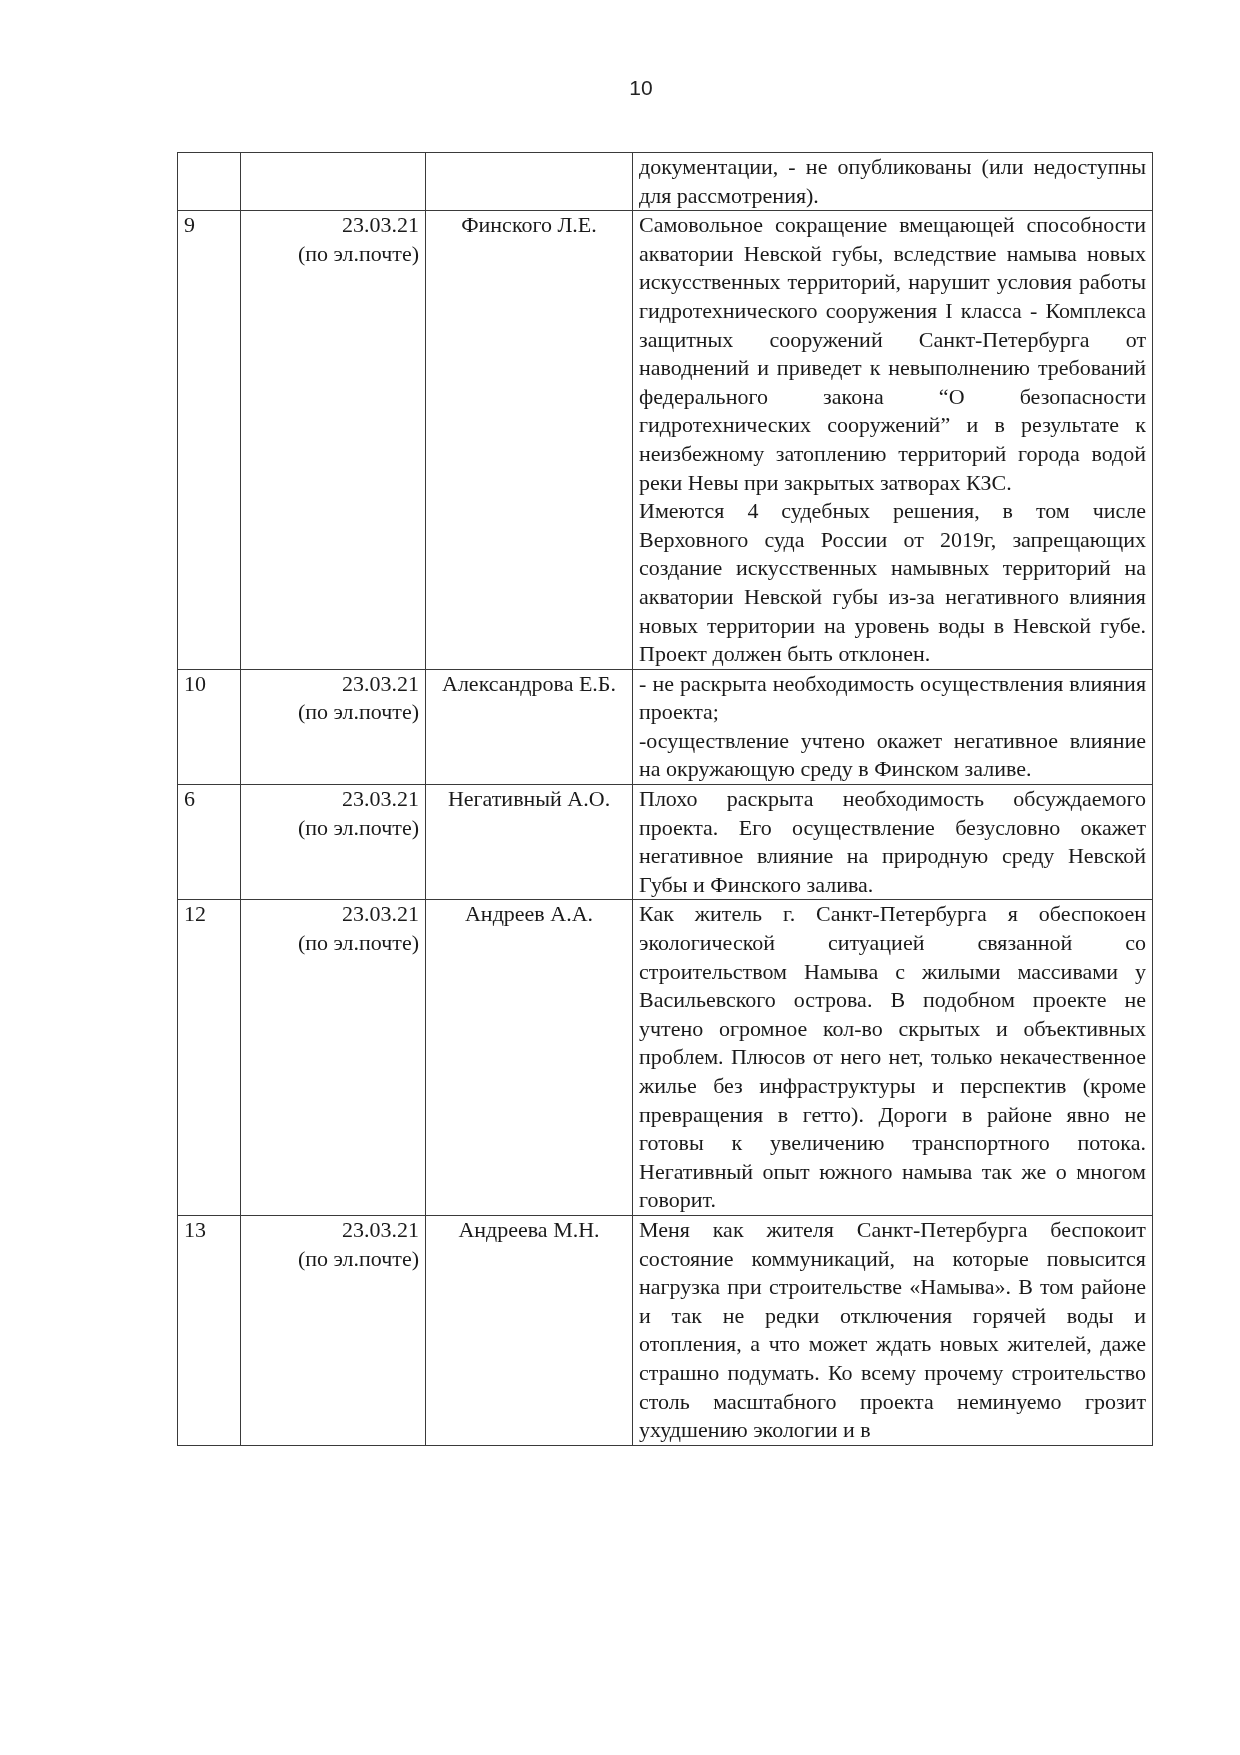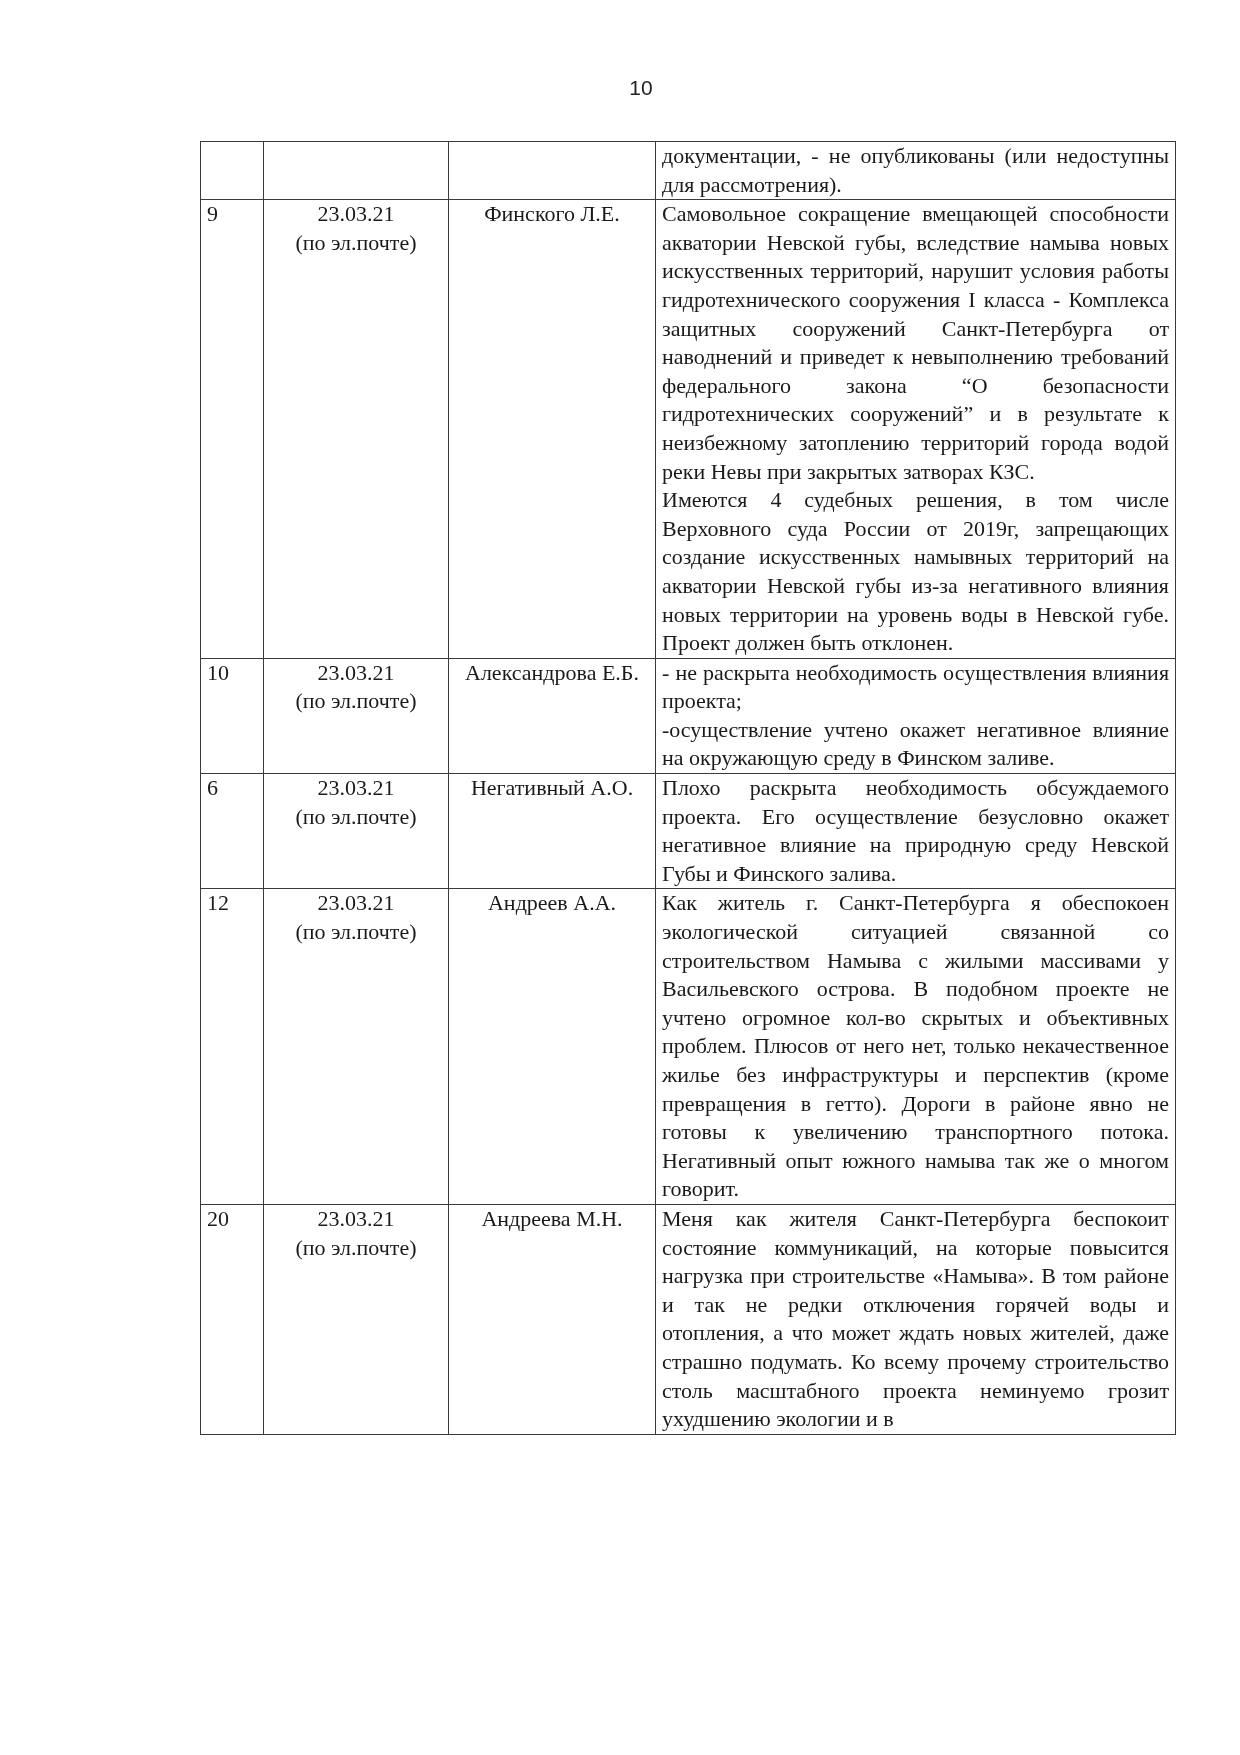--- a/index.html
+++ b/index.html
@@ -6,36 +6,36 @@
   body {
     width: 1240px; height: 1755px; position: relative; overflow: hidden;
     font-family: "Liberation Serif", serif; color: #1a1a1a;
   }
   .page-number {
     position: absolute; top: 76px; left: 0; width: 1240px; text-align: center;
     font-family: "Liberation Sans", sans-serif; font-size: 21px; color: #222;
     padding-left: 42px; box-sizing: border-box;
   }
   table.doc-table {
-    position: absolute; left: 177px; top: 141px; width: 975px;
-    border-collapse: collapse; table-layout: fixed; margin-left: 23px;
+    position: absolute; left: 177px; top: 152px; width: 975px;
+    border-collapse: collapse; table-layout: fixed;
   }
   table.doc-table td {
     border: 1.5px solid #3a3a3a; vertical-align: top;
     font-size: 22px; line-height: 28.6px; padding: 0 6px;
   }
   col.c-num { width: 63px; }
   col.c-date { width: 185px; }
   col.c-name { width: 207px; }
   col.c-text { width: 520px; }
   td.num { padding-left: 12px; padding-right: 4px; }
   td.date, td.name { text-align: center; }
   td.text { text-align: justify; padding-left: 12px; padding-right: 8px; }
   td.text p { margin: 0; text-align: justify; text-align-last: left; }
-  .date-line, .via-line { display: block; }
+  .date-line, .via-line { display: block; text-align: right; }
 </style>
 </head>
 <body>
 
 <div class="page-number">10</div>
 
 <table class="doc-table">
   <colgroup>
     <col class="c-num">
       <col class="c-date">
@@ -94,21 +94,21 @@
         <td class="date">
           <span class="date-line">23.03.21</span>
           <span class="via-line">(по эл.почте)</span>
         </td>
         <td class="name">Андреев А.А.</td>
         <td class="text">
           <p>Как житель г. Санкт-Петербурга я обеспокоен экологической ситуацией связанной со строительством Намыва с жилыми массивами у Васильевского острова. В подобном проекте не учтено огромное кол-во скрытых и объективных проблем. Плюсов от него нет, только некачественное жилье без инфраструктуры и перспектив (кроме превращения в гетто). Дороги в районе явно не готовы к увеличению транспортного потока. Негативный опыт южного намыва так же о многом говорит.</p>
         </td>
       </tr>
       <tr>
-        <td class="num">20</td>
+        <td class="num">13</td>
         <td class="date">
           <span class="date-line">23.03.21</span>
           <span class="via-line">(по эл.почте)</span>
         </td>
         <td class="name">Андреева М.Н.</td>
         <td class="text">
           <p>Меня как жителя Санкт-Петербурга беспокоит состояние коммуникаций, на которые повысится нагрузка при строительстве «Намыва». В том районе и так не редки отключения горячей воды и отопления, а что может ждать новых жителей, даже страшно подумать. Ко всему прочему строительство столь масштабного проекта неминуемо грозит ухудшению экологии и в</p>
         </td>
       </tr>
     </tbody>

